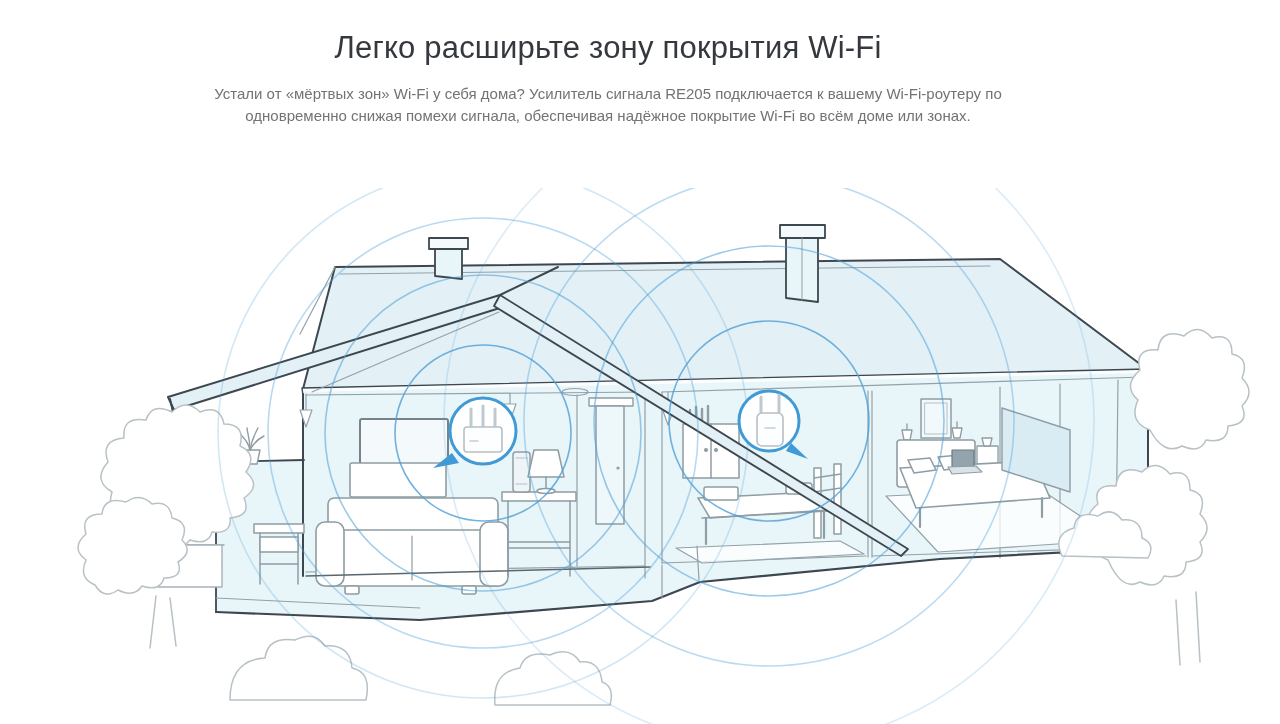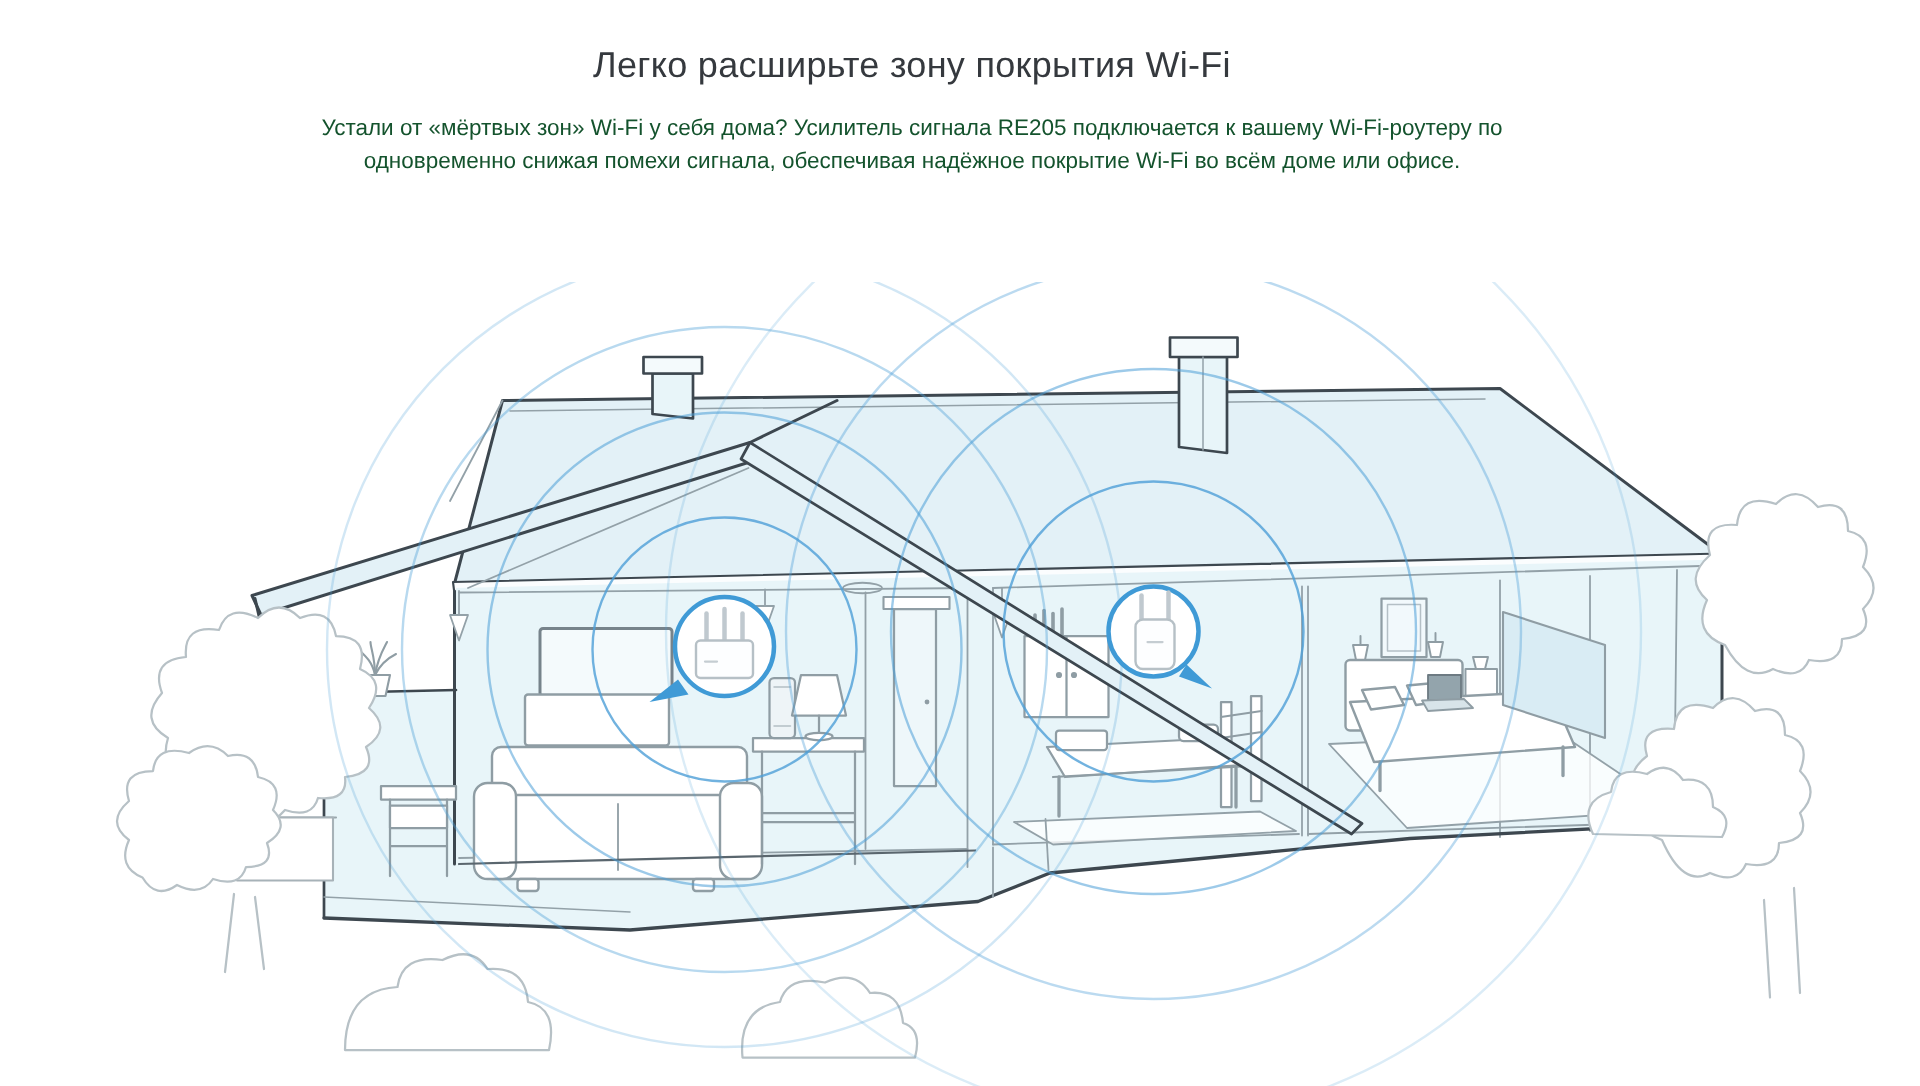--- a/index.html
+++ b/index.html
@@ -5,42 +5,42 @@
   html,body{margin:0;padding:0;background:#ffffff;}
   body{
     width:1280px;height:724px;position:relative;overflow:hidden;
     font-family:"Liberation Sans","DejaVu Sans",sans-serif;
   }
   .content{
     position:absolute;left:0;top:0;width:1216px;text-align:center;z-index:3;
   }
   .title{
     margin-top:30px;
-    font-size:24px;
+    font-size:31px;
     font-weight:500;
     color:#35393e;
     letter-spacing:.2px;
   }
   .desc{
     margin-top:17px;
     font-size:15px;
     line-height:22px;
-    color:#14532d;
+    color:#737373;
   }
   .desc div{white-space:nowrap;}
   svg.scene{position:absolute;left:0;top:0;z-index:1;}
 </style>
 </head>
 <body>
 
 <div class="content">
   <div class="title">Легко расширьте зону покрытия Wi-Fi</div>
   <div class="desc">
     <div>Устали от «мёртвых зон» Wi-Fi у себя дома? Усилитель сигнала RE205 подключается к вашему Wi-Fi-роутеру по</div>
-    <div>одновременно снижая помехи сигнала, обеспечивая надёжное покрытие Wi-Fi во всём доме или офисе.</div>
+    <div>одновременно снижая помехи сигнала, обеспечивая надёжное покрытие Wi-Fi во всём доме или зонах.</div>
   </div>
 </div>
 
 <svg class="scene" width="1280" height="724" viewBox="0 0 1280 724">
   <defs>
     <clipPath id="ringsClip">
         <rect x="0" y="188" width="1280" height="536"></rect>
       </clipPath>
   </defs>
 

